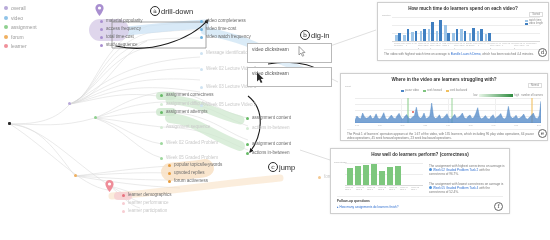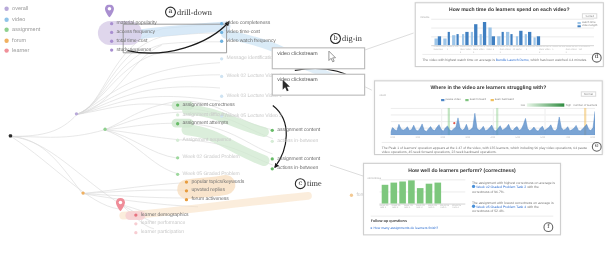--- a/index.html
+++ b/index.html
@@ -30,21 +30,21 @@
 
   
   .pin{position:absolute;width:9px;height:12px;}
 
   
   .annot{position:absolute;font-size:8px;color:#2b2b2b;white-space:nowrap;
          font-family:"DejaVu Serif", serif;}
   .circled{display:inline-block;border:0.7px solid #2b2b2b;border-radius:50%;
            width:8px;height:8px;line-height:8px;text-align:center;font-size:6px;
            margin-right:1px;vertical-align:middle;}
-  .annot-text{vertical-align:middle;font-family:Liberation Serif, serif;font-size:7.5px;}
+  .annot-text{vertical-align:middle;font-family:Liberation Sans, sans-serif;font-size:7.5px;}
 
   
   .callout{position:absolute;background:#ffffff;border:0.7px solid #b9b9b9;}
   .callout .ctext{position:absolute;left:4px;top:3px;font-size:4.8px;color:#555;}
 
   
   .panel{position:absolute;background:#ffffff;border:0.7px solid #cfcfcf;
          box-shadow:0 0 2px rgba(0,0,0,.10);}
   .panel-title{text-align:center;font-size:4.6px;font-weight:bold;color:#333;}
   .panel-sub{font-size:3.1px;color:#777;line-height:4.2px;}
@@ -271,21 +271,21 @@
     <path d="M1,0.5 L1,9.6 L3.2,7.4 L4.8,11 L6.4,10.3 L4.8,6.9 L7.6,6.8 Z" fill="#2b2b2b"></path>
   </svg>
 
   <div class="annot" style="left:150px;top:6px;">
     <span class="circled">a</span><span class="annot-text">drill-down</span>
   </div>
   <div class="annot" style="left:300px;top:30px;">
     <span class="circled">b</span><span class="annot-text">dig-in</span>
   </div>
   <div class="annot" style="left:268px;top:162px;">
-    <span class="circled">c</span><span class="annot-text">time</span>
+    <span class="circled">c</span><span class="annot-text">jump</span>
   </div>
 
   <div class="panel" style="left:377px;top:2px;width:170px;height:57px;">
     <div class="panel-title" style="margin-top:3px;">How much time do learners spend on each video?</div>
 
     <div class="axis-lbl" style="position:absolute;left:4px;top:11px;">minutes</div>
 
     <div class="legend-mini" style="position:absolute;right:5px;top:9px;border:0.4px solid #ddd;padding:0 2px;">
       <span>Sorted</span>
     </div>

